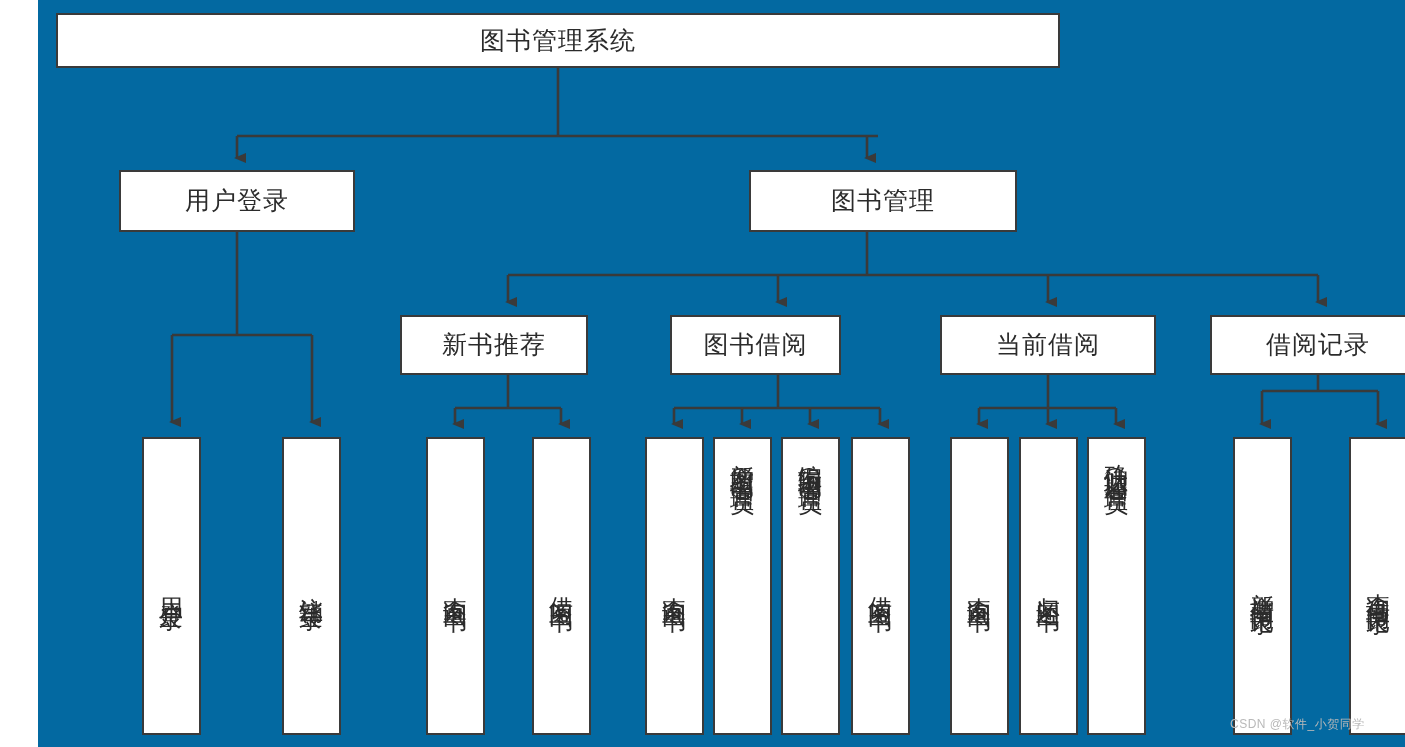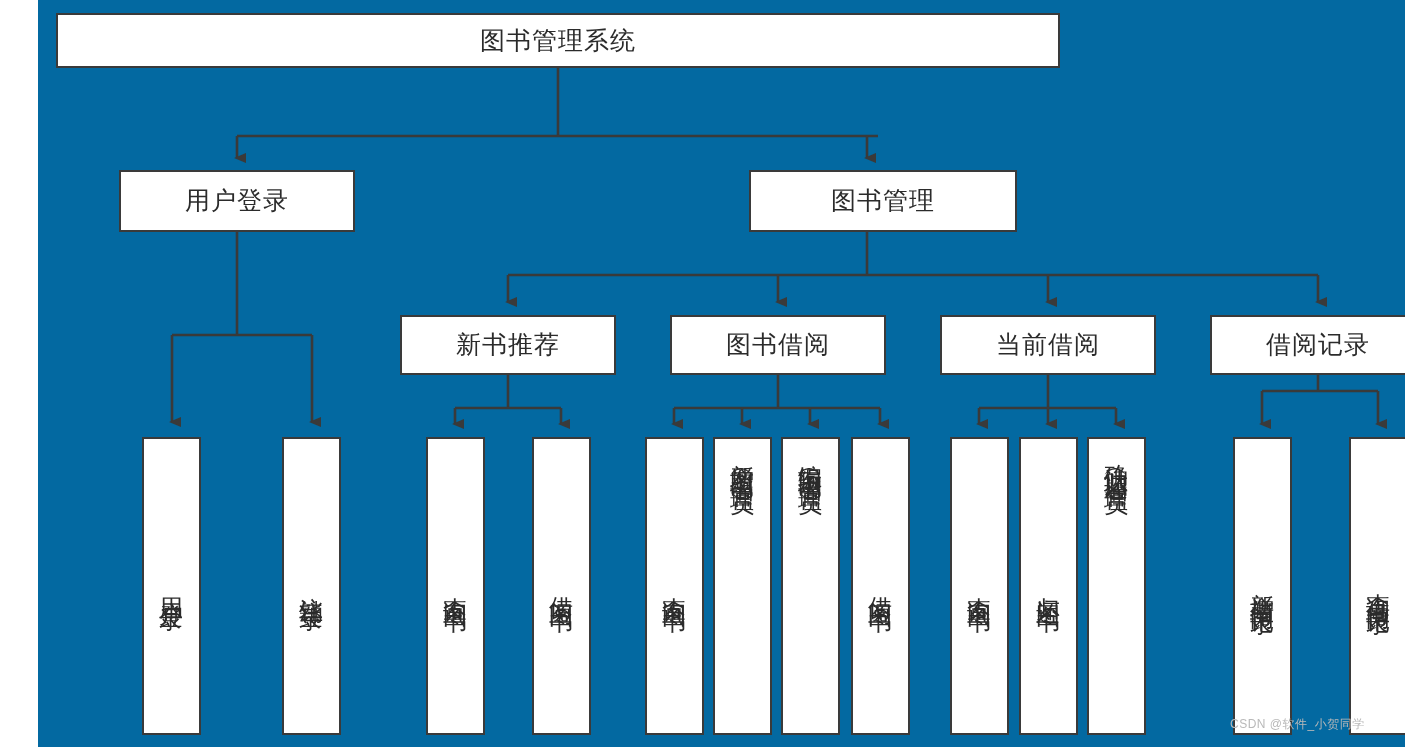--- a/index.html
+++ b/index.html
@@ -125,24 +125,24 @@
     <span class="label">图书管理系统</span>
   </div>
 
   <div class="node horiz" style="left:81px; top:170px; width:236px; height:62px;">
     <span class="label">用户登录</span>
   </div>
   <div class="node horiz" style="left:711px; top:170px; width:268px; height:62px;">
     <span class="label">图书管理</span>
   </div>
 
-  <div class="node horiz" style="left:362px; top:315px; width:216px; height:60px;">
+  <div class="node horiz" style="left:362px; top:315px; width:188px; height:60px;">
     <span class="label">新书推荐</span>
   </div>
-  <div class="node horiz" style="left:632px; top:315px; width:216px; height:60px;align-items:center;">
+  <div class="node horiz" style="left:632px; top:315px; width:171px; height:60px;align-items:center;">
     <span class="label">图书借阅</span>
   </div>
   <div class="node horiz" style="left:1172px; top:315px; width:216px; height:60px;">
     <span class="label">借阅记录</span>
   </div>
   <div class="node horiz" style="left:902px; top:315px; width:216px; height:60px;">
     <span class="label">当前借阅</span>
   </div>
 
   <div class="node vert mid" style="left:104px; top:437px; width:59px; height:298px;">

